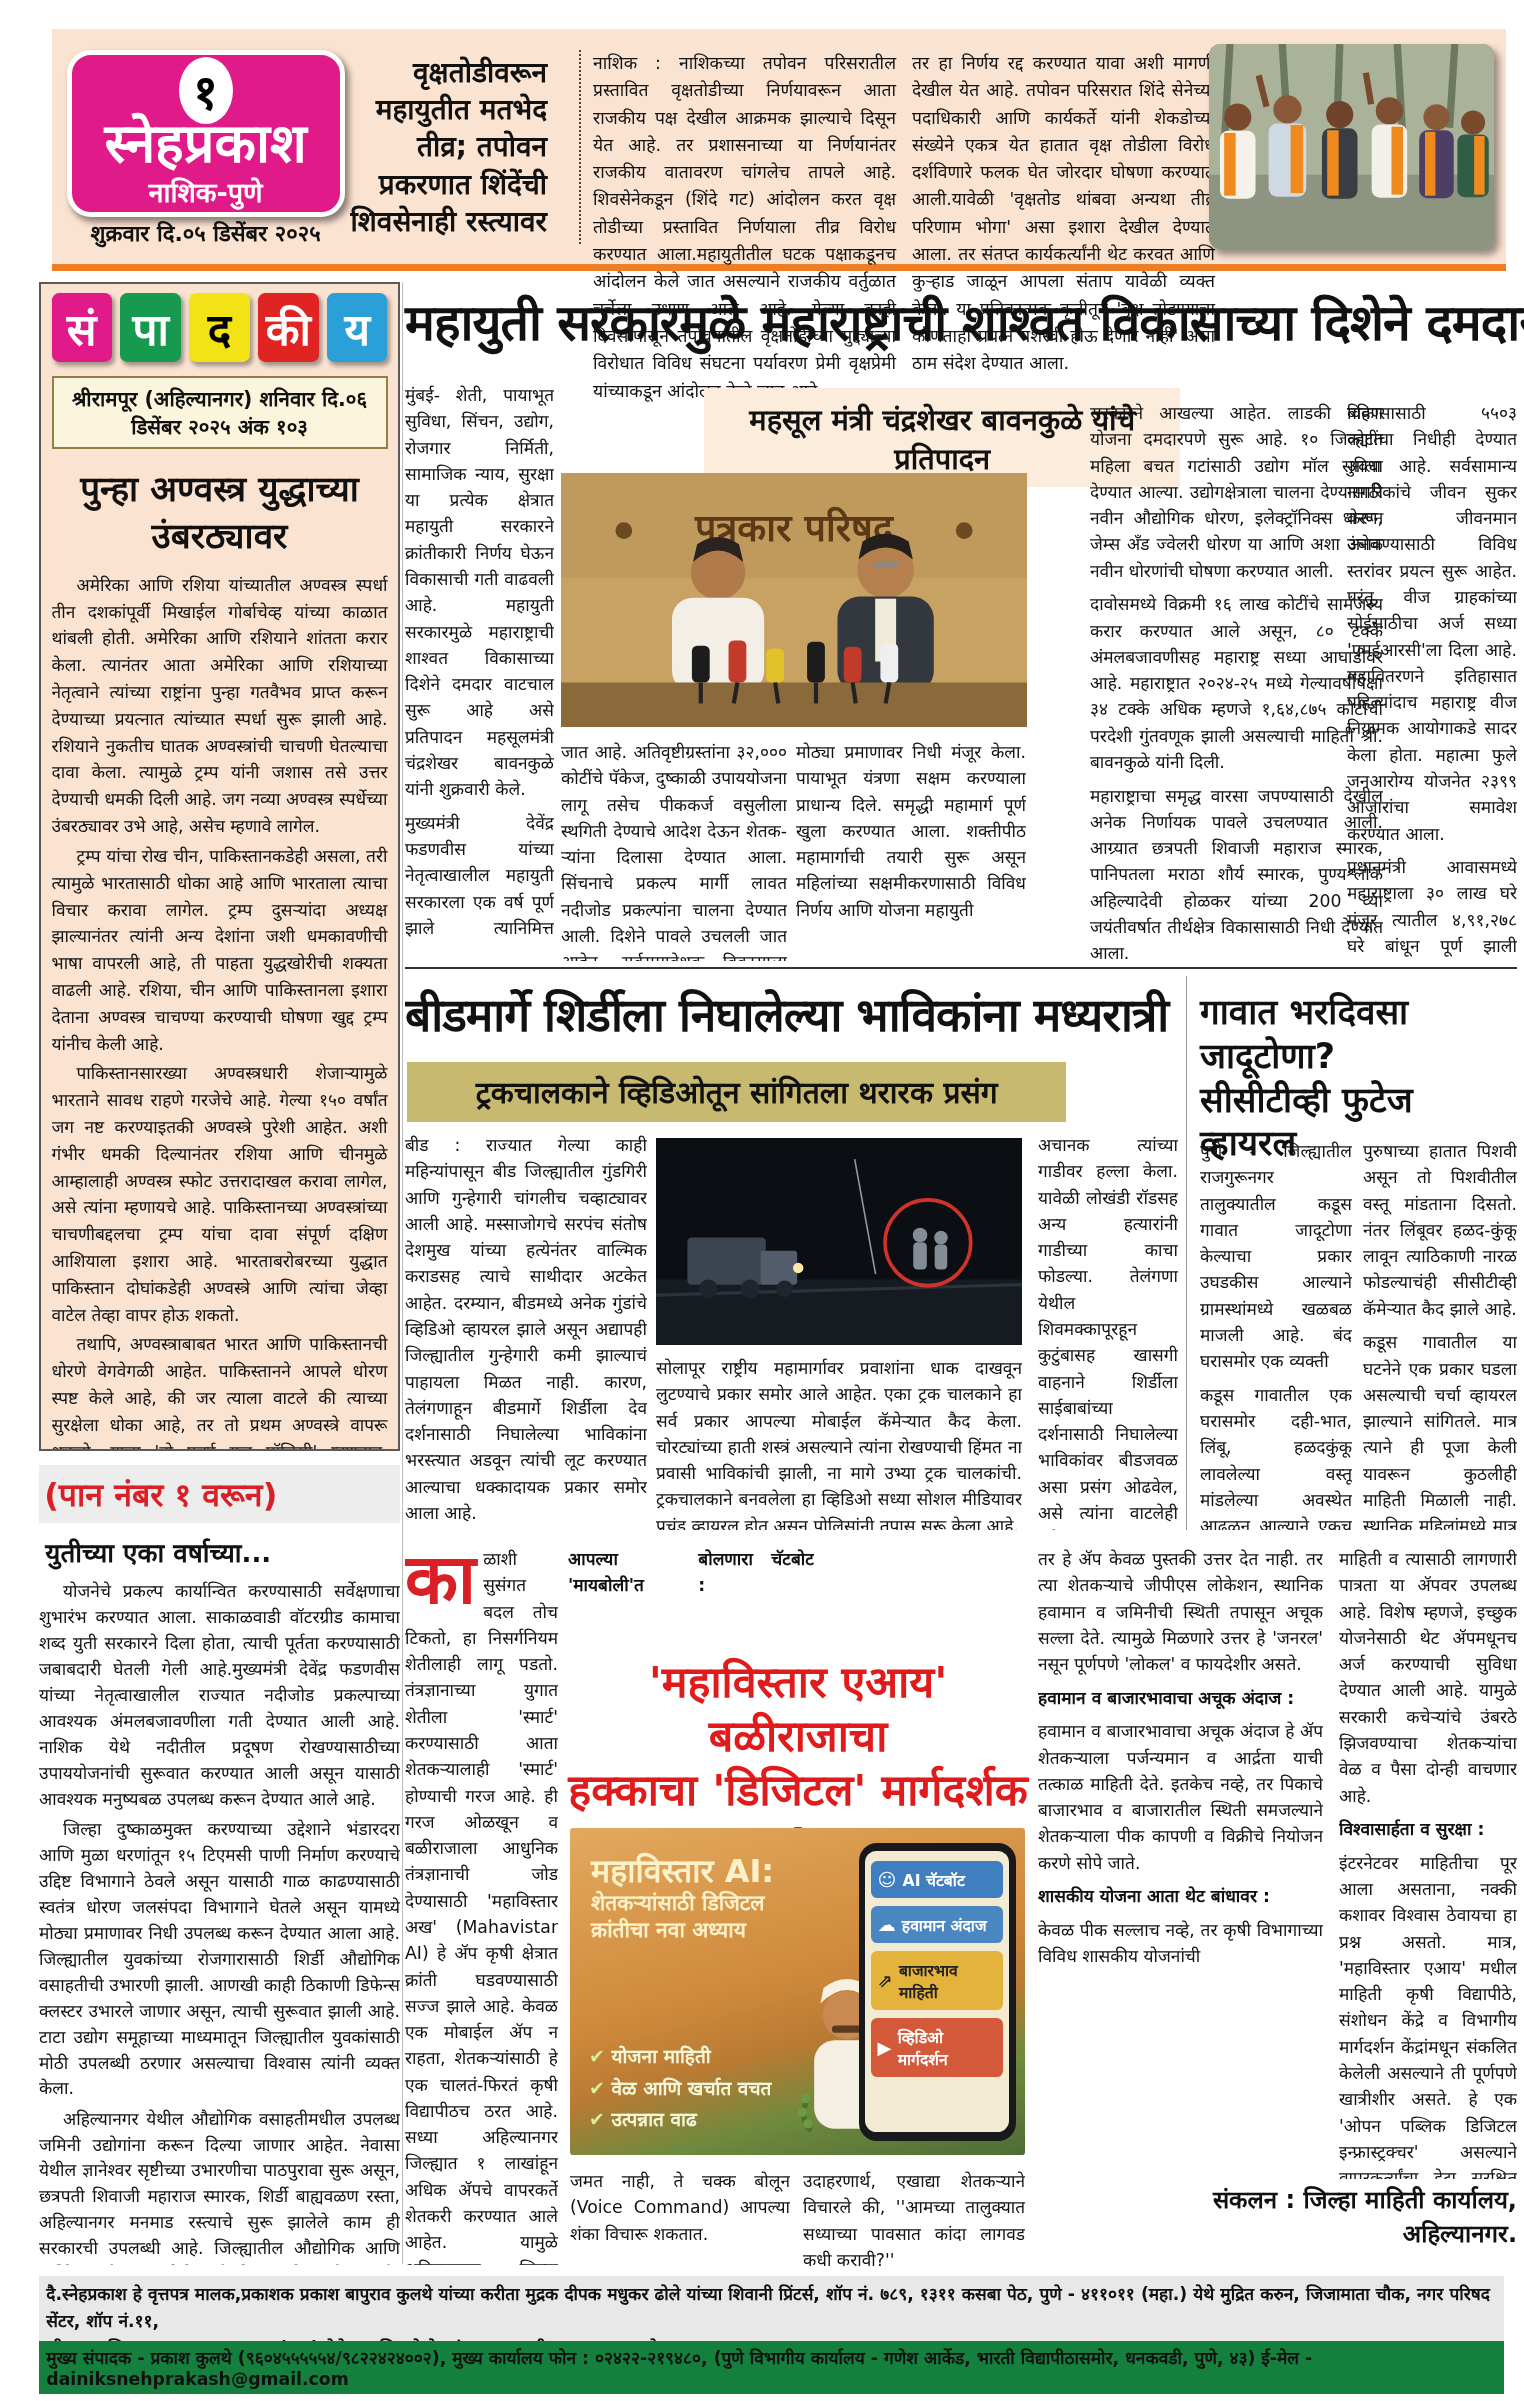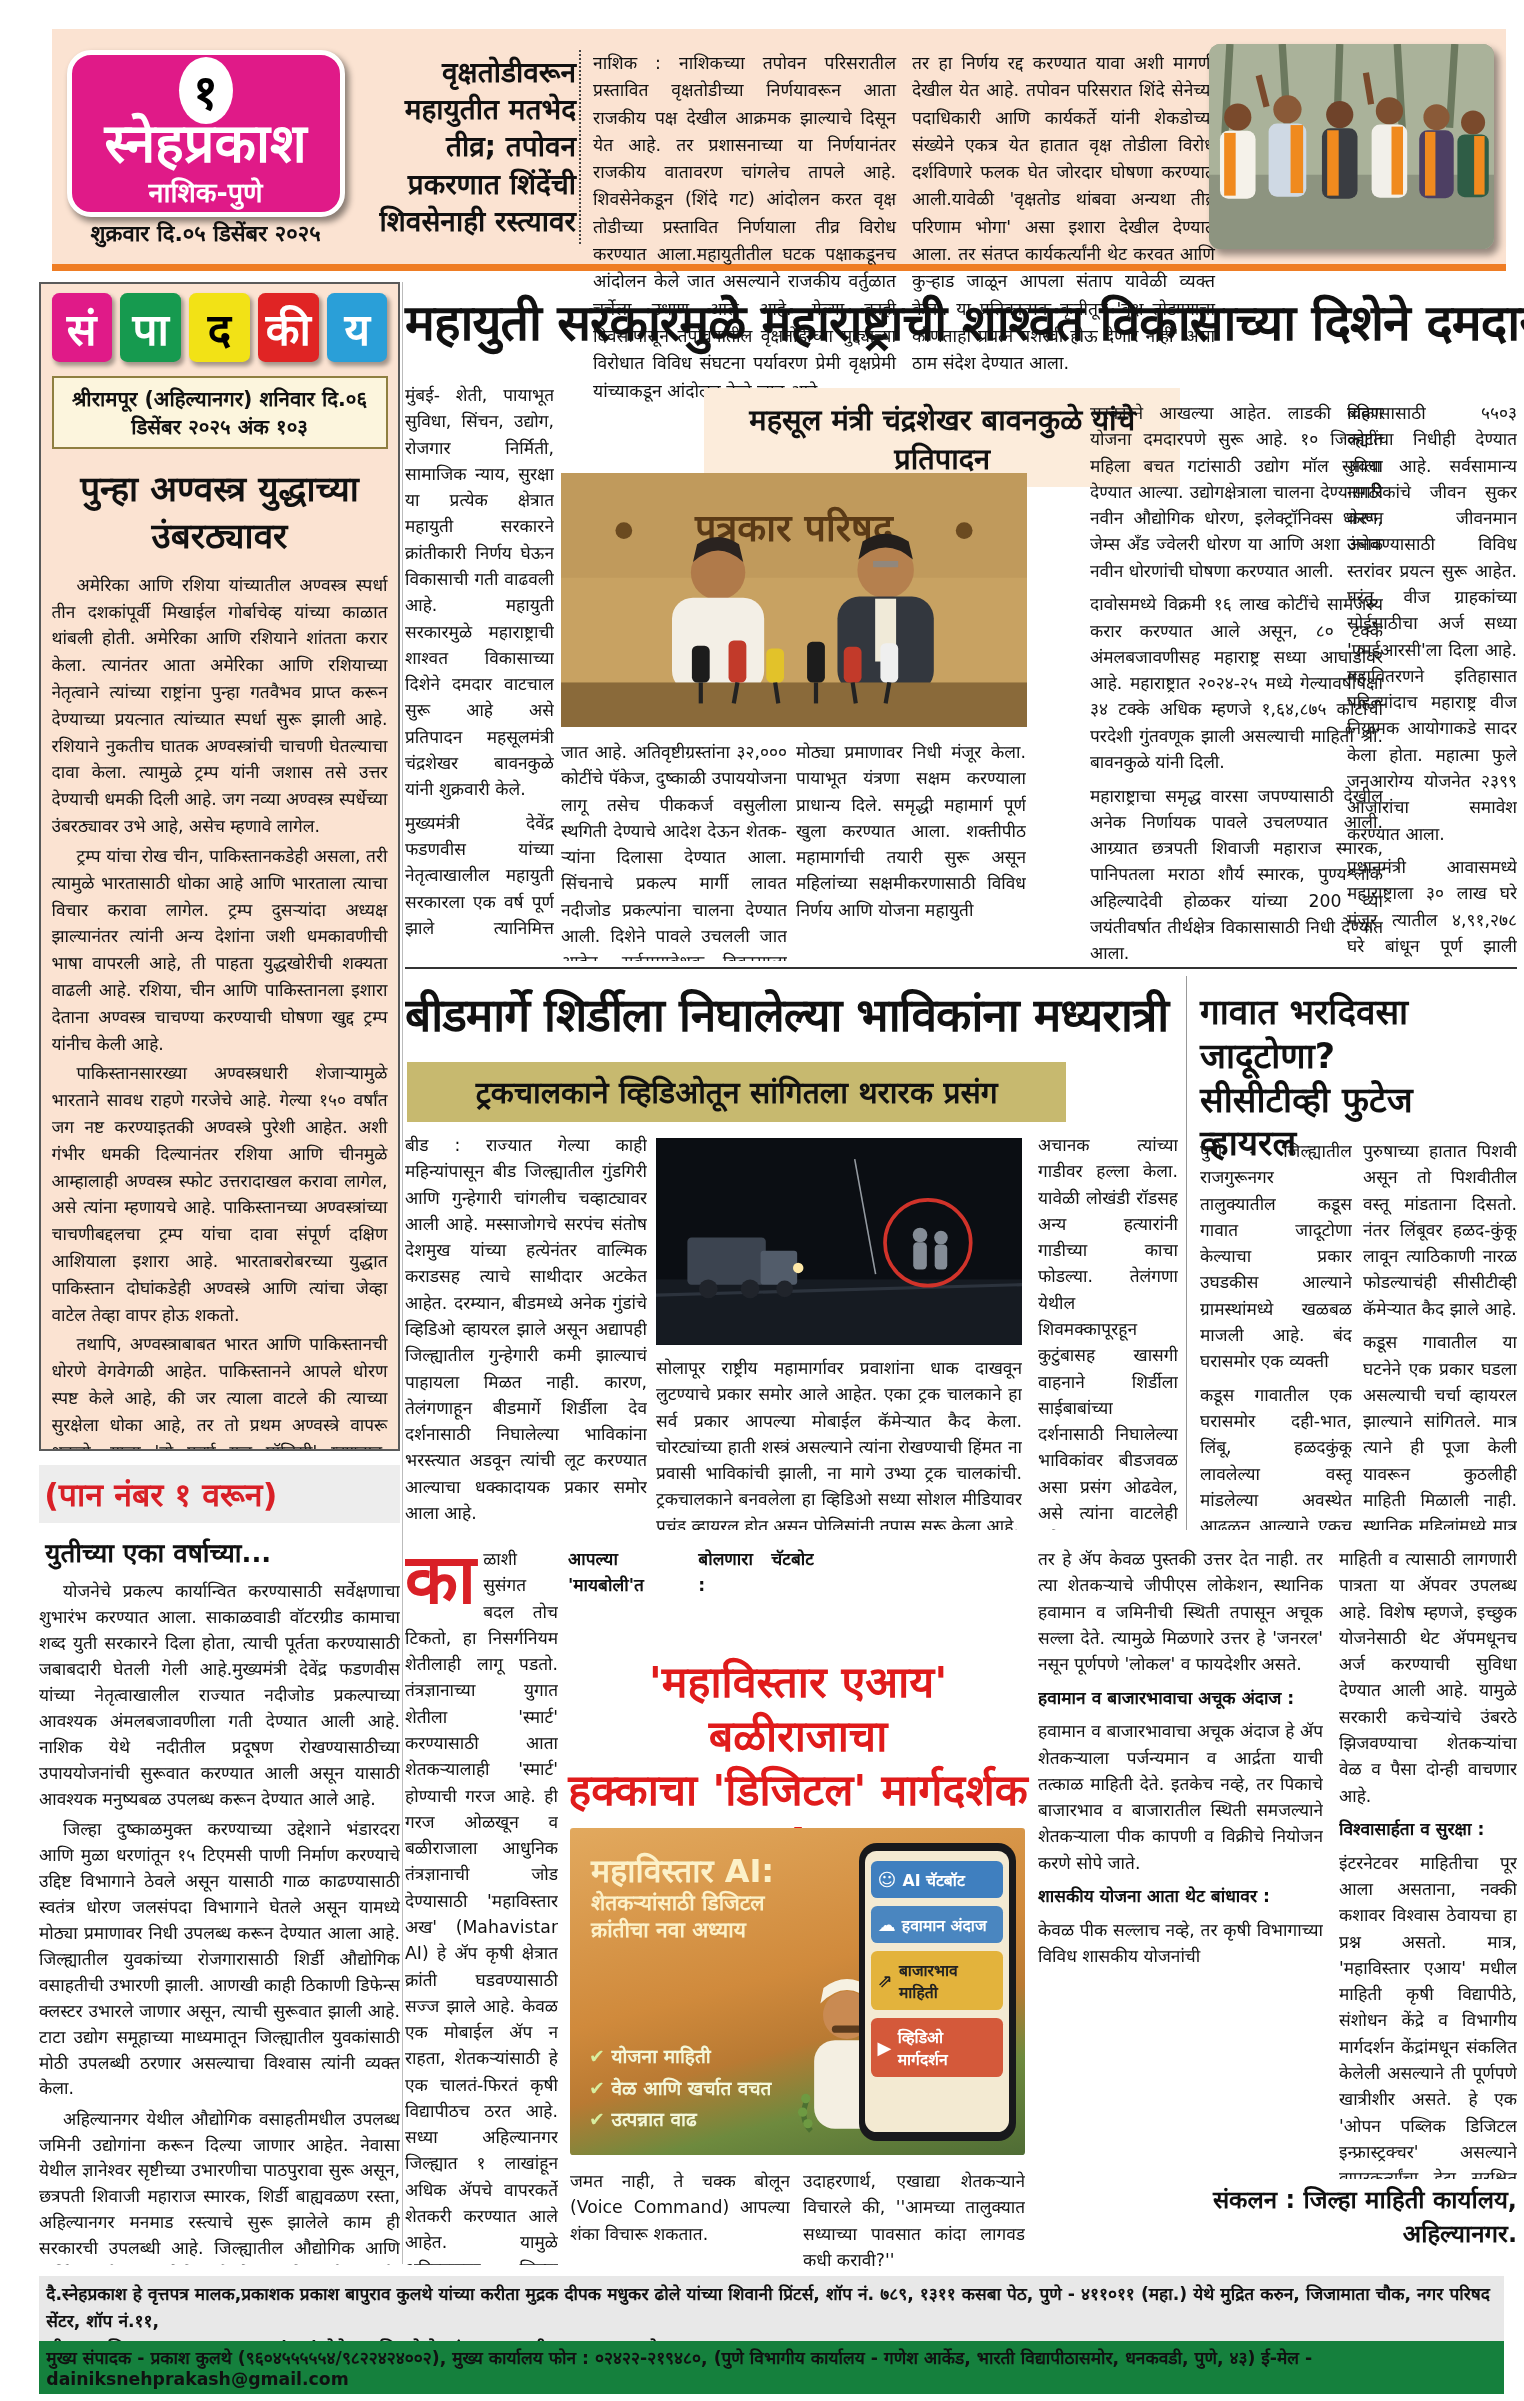--- a/index.html
+++ b/index.html
@@ -16,21 +16,21 @@
   .masthead{left:14.6px;top:21px;width:268px;height:157px;background:#e01a88;
             border:5.2px solid #fff;border-radius:24px;box-shadow:3.1px 4.2px 6.3px rgba(0,0,0,.45);
             display:flex;flex-direction:column;align-items:center;justify-content:center;}
   .m-badge{width:54px;height:67px;background:#fff;border-radius:50%;
            display:flex;align-items:center;justify-content:center;
            font-size:48px;font-weight:bold;color:#000;margin-bottom:-9.4px;}
   .m-title{color:#fff;font-size:54px;font-weight:bold;line-height:1.05;
            font-family:"DejaVu Serif",serif;}
   .m-sub{color:#fff;font-size:27px;font-weight:bold;margin-top:1px;}
   .m-date{left:14.6px;top:188px;width:278px;text-align:center;font-size:22px;font-weight:bold;}
-  .top-headline{left:299px;top:25px;width:225px;text-align:right;
+  .top-headline{left:270px;top:25px;width:225px;text-align:right;
                 font-size:28px;line-height:1.33;font-weight:800;}
   .top-divider{left:527px;top:21px;height:194px;border-left:2.6px dotted #444;}
   .top-col{top:21px;width:303px;font-size:17.5px;line-height:1.56;}
   .protest-photo{left:1157px;top:14.6px;width:285px;height:205px;border-radius:11.5px;
                  overflow:hidden;box-shadow:4.2px 5.2px 7.3px rgba(0,0,0,.4);background:#9aa28c;}
 
   
   .edit-wrap{left:39px;top:282px;width:361px;height:1169px;background:#fbe3d2;
              border:2.1px solid #5a5a5a;box-sizing:border-box;padding:9.4px 10.5px;overflow:hidden;}
   .letters{display:flex;gap:8.4px;justify-content:center;margin-bottom:13.6px;}

